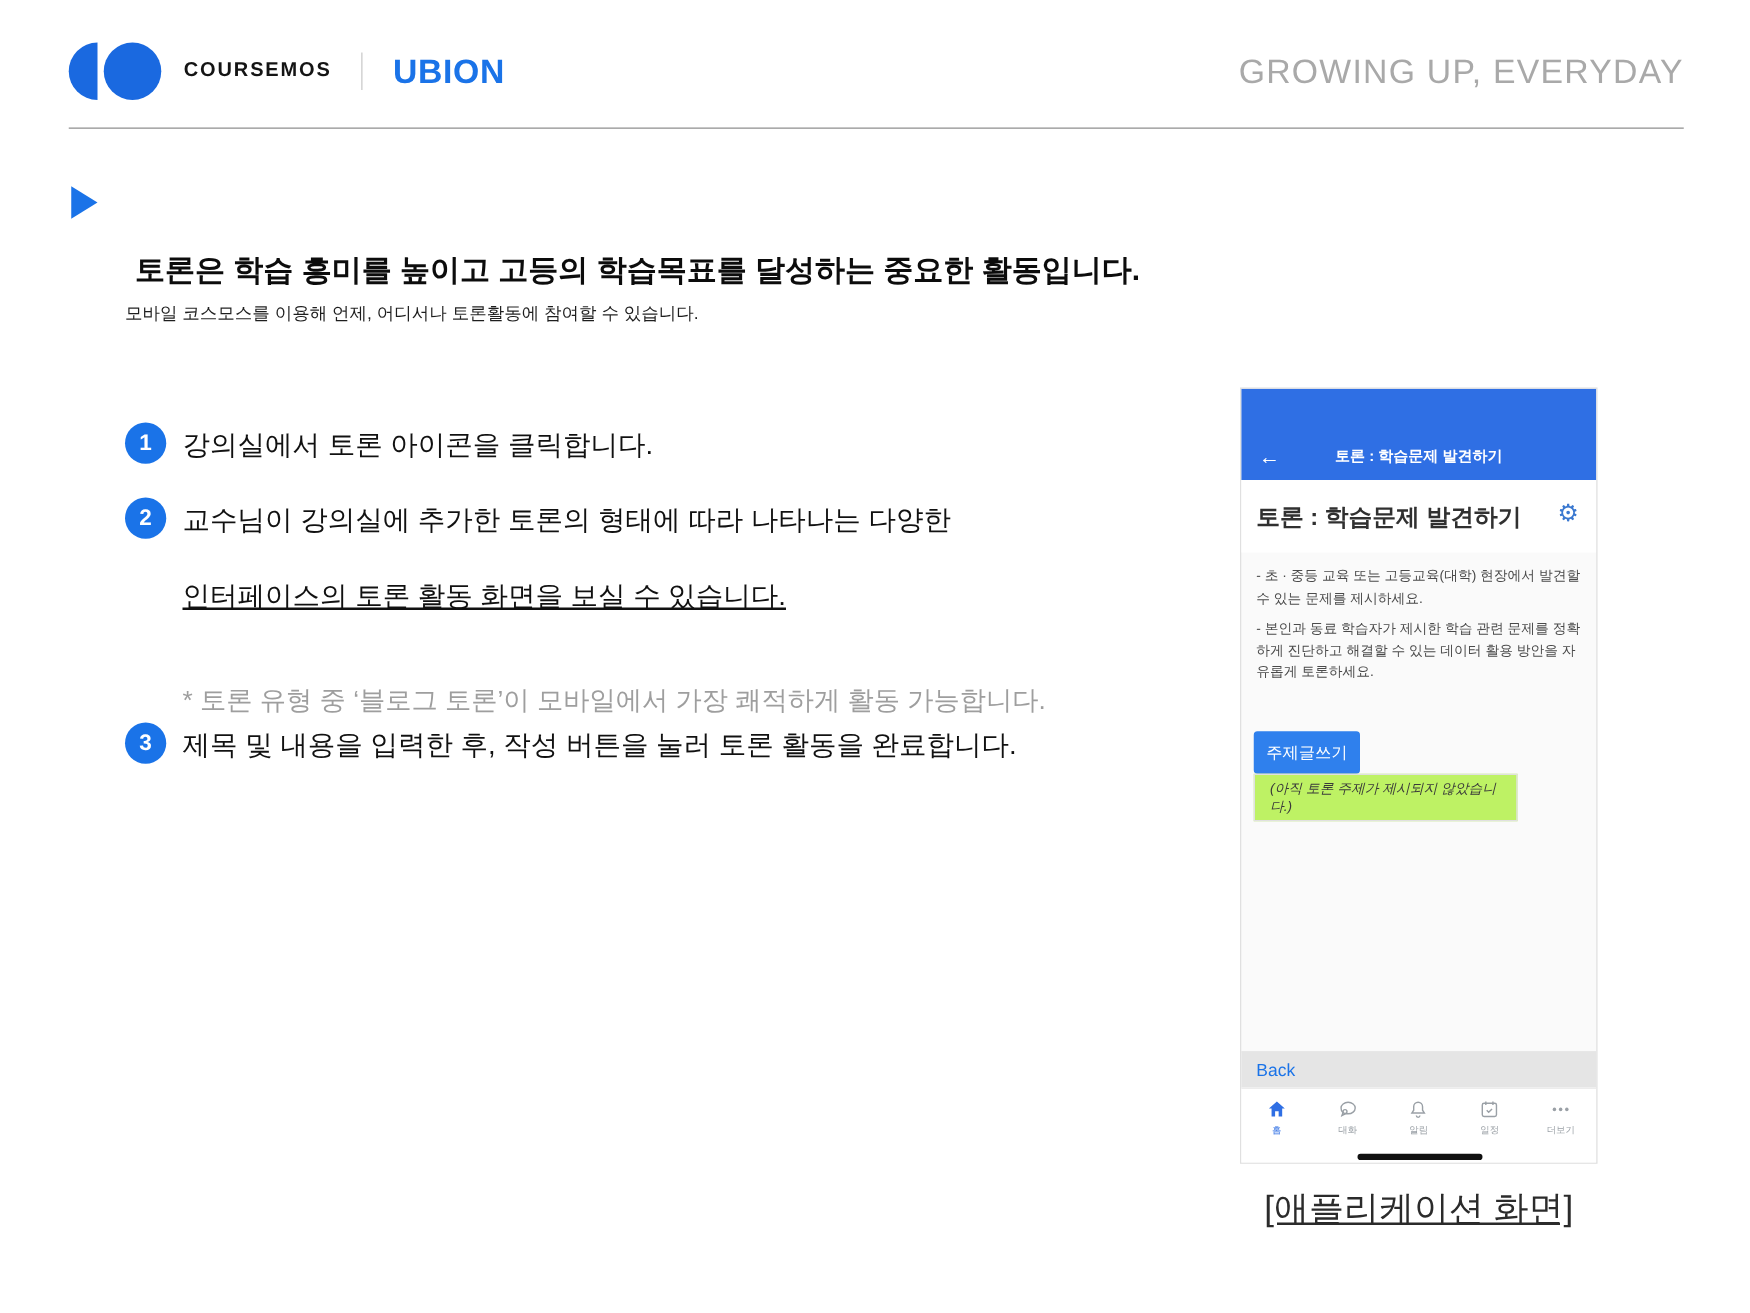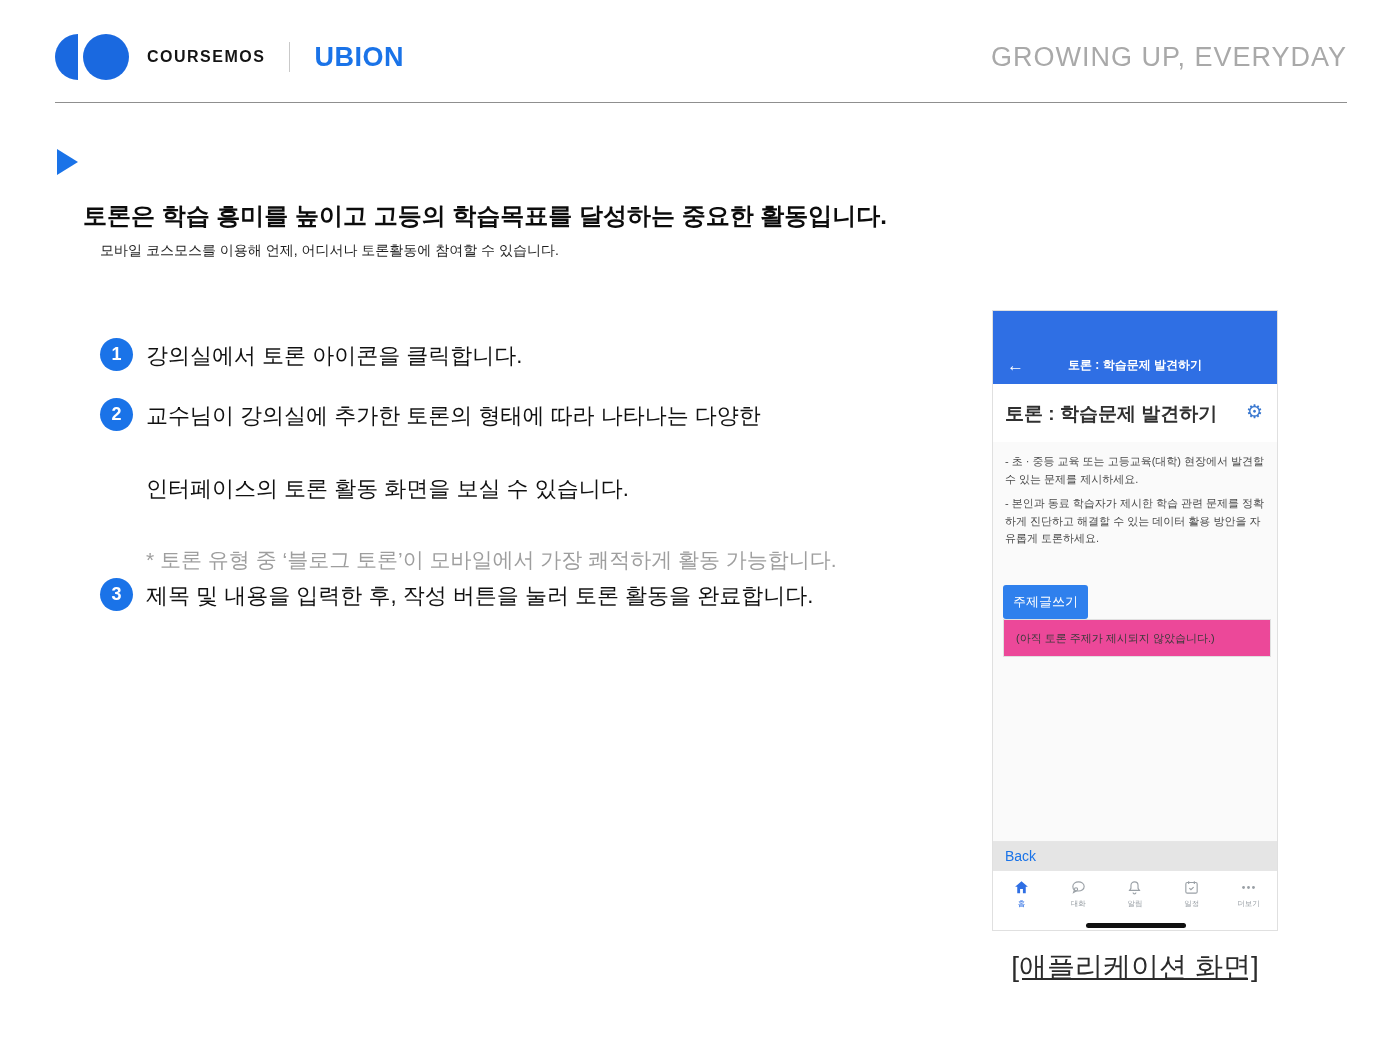--- a/index.html
+++ b/index.html
@@ -16,21 +16,21 @@
   .brand-divider { width:1px; height:30px; background:#c9c9c9; margin:0 24px; }
   .partner-name { font-size:27px; font-weight:bold; letter-spacing:0.5px; color:#1a73e8; }
   .tagline { position:absolute; right:53px; top:42px; font-size:27px; color:#a9a9a9; letter-spacing:1px; }
   .toprule { position:absolute; left:55px; top:102px; width:1292px; height:1px; background:#8f8f8f; }
 
   
   .title-tri { position:absolute; left:57px; top:149px; width:0; height:0;
                border-top:13px solid transparent; border-bottom:13px solid transparent;
                border-left:21px solid #1a73e8; }
   .page-title { position:absolute; left:95px; top:140px; font-size:33px; font-weight:bold; color:#0c0c0c; }
-  .subtitle-bold { position:absolute; left:83px; top:200px; font-size:24px; font-weight:bold; color:#0c0c0c; }
+  .subtitle-bold { position:absolute; left:108px; top:200px; font-size:24px; font-weight:bold; color:#0c0c0c; }
   .subtitle { position:absolute; left:100px; top:242px; font-size:14px; color:#1e1e1e; }
 
   
   .step-circle { position:absolute; width:33px; height:33px; border-radius:50%; background:#1a73e8;
                  color:#fff; font-size:18px; font-weight:bold; display:flex; align-items:center; justify-content:center; }
   .step-text { position:absolute; font-size:22px; color:#111; white-space:nowrap; }
   .step-note { position:absolute; font-size:21px; color:#9e9e9e; white-space:nowrap;margin-top:26px; }
 
   
   .phone { position:absolute; left:992px; top:310px; width:286px; height:621px;
@@ -41,23 +41,23 @@
   .appbar-back { position:absolute; left:14px; color:#ffffff; font-size:17px; line-height:1; cursor:default; }
   .appbar-title { width:100%; text-align:center; color:#ffffff; font-size:12px; font-weight:bold; }
   .phone-titlebar { position:absolute; left:0; top:73px; width:100%; height:58px; background:#ffffff; }
   .phone-page-title { position:absolute; left:12px; top:17px; font-size:19px; font-weight:bold; color:#303030; }
   .gear { position:absolute; right:14px; top:18px; font-size:19px; color:#3a78d0; line-height:1; }
   .phone-para { position:absolute; left:12px; width:262px; font-size:11px; line-height:1.6; color:#4a4a4a; }
   .p1 { top:142px; }
   .p2 { top:184px; }
   .write-btn { position:absolute; left:10px; top:274px; background:#2f80ed; color:#ffffff;
                font-size:13px; padding:8px 10px; border:none; border-radius:3px; font-family:inherit; }
-  .empty-box { position:absolute; left:10px; top:308px; width:268px; height:38px; background:#ec4899;
+  .empty-box { position:absolute; left:10px; top:308px; width:211px; height:38px; background:#bef264;
                border:1px solid #e0e0e0; display:flex; align-items:center; padding-left:12px;
-               font-size:11px; color:#3a3a3a; }
+               font-size:11px; color:#3a3a3a;font-style:italic; }
   .back-row { position:absolute; left:0; top:530px; width:100%; height:29px; background:#e5e5e5;
               border-top:1px solid #e6e6e6; display:flex; align-items:center; }
   .back-link { margin-left:12px; color:#1a73e8; font-size:14px; }
   .phone-nav { position:absolute; left:0; top:559px; width:100%; height:62px; background:#ffffff;
                border-top:1px solid #e6e6e6; display:flex; }
   .nav-item { flex:1; display:flex; flex-direction:column; align-items:center; padding-top:7px; }
   .nav-icon { width:18px; height:18px; display:flex; align-items:center; justify-content:center; }
   .nav-icon svg { width:17px; height:17px; }
   .nav-label { font-size:7.5px; color:#9aa0a6; margin-top:3px; }
   .nav-item.active .nav-label { color:#2f6fe4; }
@@ -86,21 +86,21 @@
 
   <div class="title-tri"></div>
   <div class="subtitle-bold">토론은 학습 흥미를 높이고 고등의 학습목표를 달성하는 중요한 활동입니다.</div>
   <div class="subtitle">모바일 코스모스를 이용해 언제, 어디서나 토론활동에 참여할 수 있습니다.</div>
 
   <div class="step-circle" style="left:100px; top:338px;">1</div>
   <div class="step-text" style="left:146px; top:341px;">강의실에서 토론 아이콘을 클릭합니다.</div>
 
   <div class="step-circle" style="left:100px; top:398px;">2</div>
   <div class="step-text" style="left:146px; top:401px;">교수님이 강의실에 추가한 토론의 형태에 따라 나타나는 다양한</div>
-  <div class="step-text" style="left:146px; top:474px;">인터페이스의 토론 활동 화면을 보실 수 있습니다.</div>
+  <div class="step-text" style="left:146px; top:462px;text-decoration:underline;">인터페이스의 토론 활동 화면을 보실 수 있습니다.</div>
   <div class="step-note" style="left:146px; top:520px;">* 토론 유형 중 ‘블로그 토론’이 모바일에서 가장 쾌적하게 활동 가능합니다.</div>
 
   <div class="step-circle" style="left:100px; top:578px;">3</div>
   <div class="step-text" style="left:146px; top:581px;">제목 및 내용을 입력한 후, 작성 버튼을 눌러 토론 활동을 완료합니다.</div>
 
   <div class="phone">
     <div class="phone-header">
       <div class="phone-appbar">
         <span class="appbar-back">←</span>
         <span class="appbar-title">토론 : 학습문제 발견하기</span>

